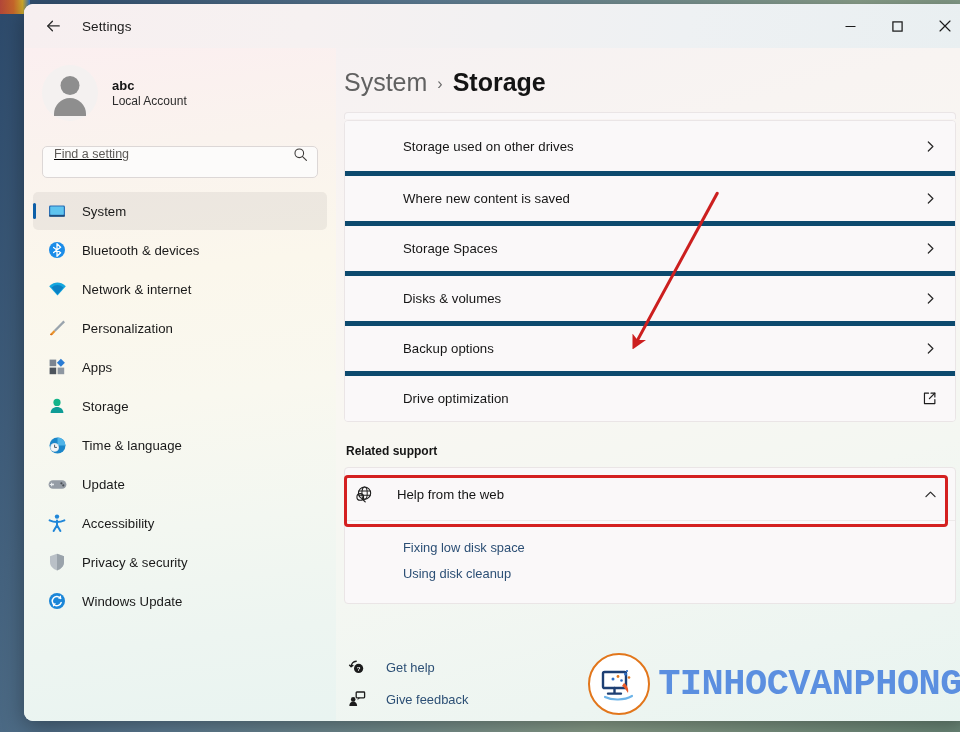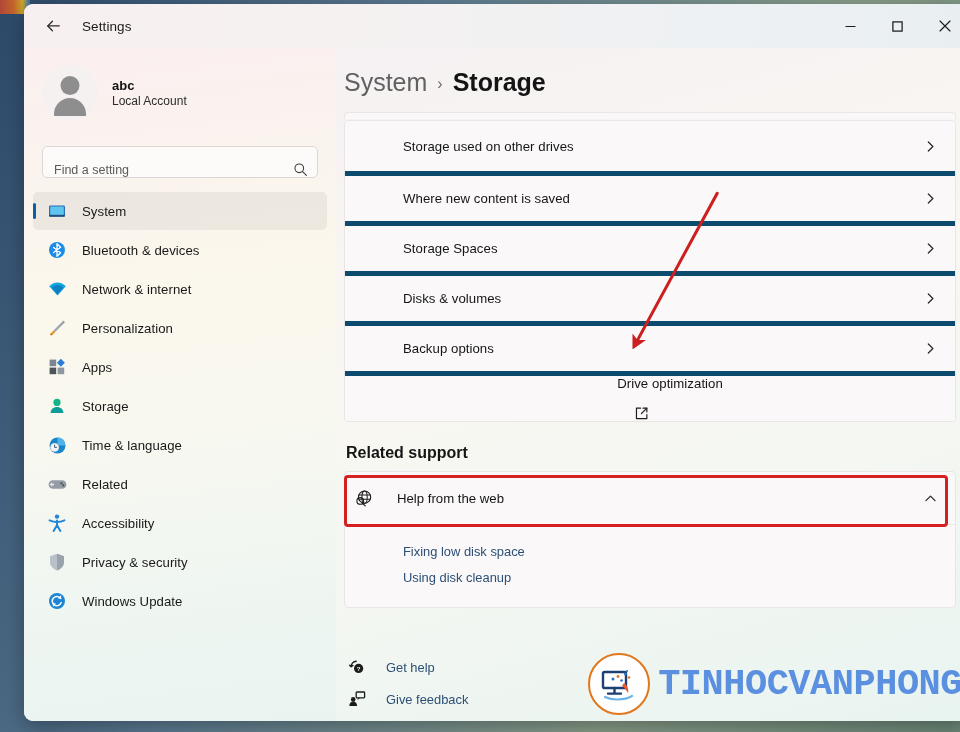--- a/index.html
+++ b/index.html
@@ -119,22 +119,23 @@
   #account-name { font-size: 13px; font-weight: 700; color: #141414; }
   #account-type { font-size: 12px; color: #2c2c2c; }
 
   #search-wrap {
     margin: 22px 18px 8px 18px;
     height: 32px;
     background: #fcfbfa;
     border: 1px solid #dcd7d6;
     border-radius: 5px;
     display: flex;
-    align-items: flex-end;
+    align-items: flex-start;
     padding: 0 9px 0 11px;
+    text-decoration: underline;
   }
   #search-input {
     flex: 1 1 auto;
     border: none; outline: none; background: transparent;
     font-family: "Liberation Sans", sans-serif;
     font-size: 12.5px;
     color: #5a5653;
   }
   #search-input::placeholder { color: #5d5a57; }
   #search-icon { color: #3c3a38; display: flex; align-items: center; }
@@ -235,21 +236,21 @@
     margin-left: 58px;
     font-size: 13.2px;
     color: #151515;
     letter-spacing: .05px;
   }
   .row-spacer { flex: 1 1 auto; }
   .row-chevron { color: #2a2a2a; display: flex; align-items: center; }
   .row-extlink { color: #1d1d1d; display: flex; align-items: center; }
 
   
-  #row-drive-optimization { position: relative; flex-direction: column; }
+  #row-drive-optimization { position: relative; }
   #highlight-box {
     position: absolute;
     left: 8px;
     top: 363px;
     width: 604px;
     height: 52px;
     border: 3px solid #d42020;
     border-radius: 4px;
     pointer-events: none;
     z-index: 6;
@@ -259,21 +260,21 @@
   #annotation-arrow {
     position: absolute;
     left: 0; top: 0;
     width: 100%; height: 100%;
     pointer-events: none;
     z-index: 5;
   }
 
   #related-heading {
     margin: 22px 0 9px 2px;
-    font-size: 16px;
+    font-size: 12px;
     font-weight: 700;
     color: #151515;
   }
 
   #help-card { background: #faf8f9; border: 1px solid #eae5e6; border-radius: 4px; }
   #help-header {
     height: 52px;
     display: flex; align-items: center;
     padding: 0 18px 0 6px;
     cursor: pointer;
@@ -479,21 +480,21 @@
         <div class="nav-item">
           <span class="nav-icon">
             <svg width="21" height="21" viewBox="0 0 21 21" aria-hidden="true">
               <rect x="1.6" y="6.2" width="17.8" height="8.6" rx="4.3" fill="#959ca5"></rect>
               <circle cx="6" cy="10.5" r="1" fill="#e9edf0"></circle>
               <path d="M4.6 9.1 V11.9 M3.2 10.5 H6" stroke="#e9edf0" stroke-width="1" stroke-linecap="round"></path>
               <circle cx="14.4" cy="9.3" r="1.1" fill="#4b5057"></circle>
               <circle cx="16.3" cy="11.4" r="1.1" fill="#4b5057"></circle>
             </svg>
           </span>
-          <span class="nav-label">Related</span>
+          <span class="nav-label">Update</span>
         </div>
 
         <div class="nav-item">
           <span class="nav-icon">
             <svg width="20" height="20" viewBox="0 0 20 20" aria-hidden="true">
               <circle cx="10" cy="3.6" r="2.2" fill="#1f86d8"></circle>
               <path d="M2.6 7.3 C5 8.4 7.4 8.9 10 8.9 C12.6 8.9 15 8.4 17.4 7.3" stroke="#1f86d8" stroke-width="2" fill="none" stroke-linecap="round"></path>
               <path d="M10 7.6 V12.2 M10 12.2 L6.6 18 M10 12.2 L13.4 18" stroke="#1f86d8" stroke-width="2" fill="none" stroke-linecap="round"></path>
             </svg>
           </span>

